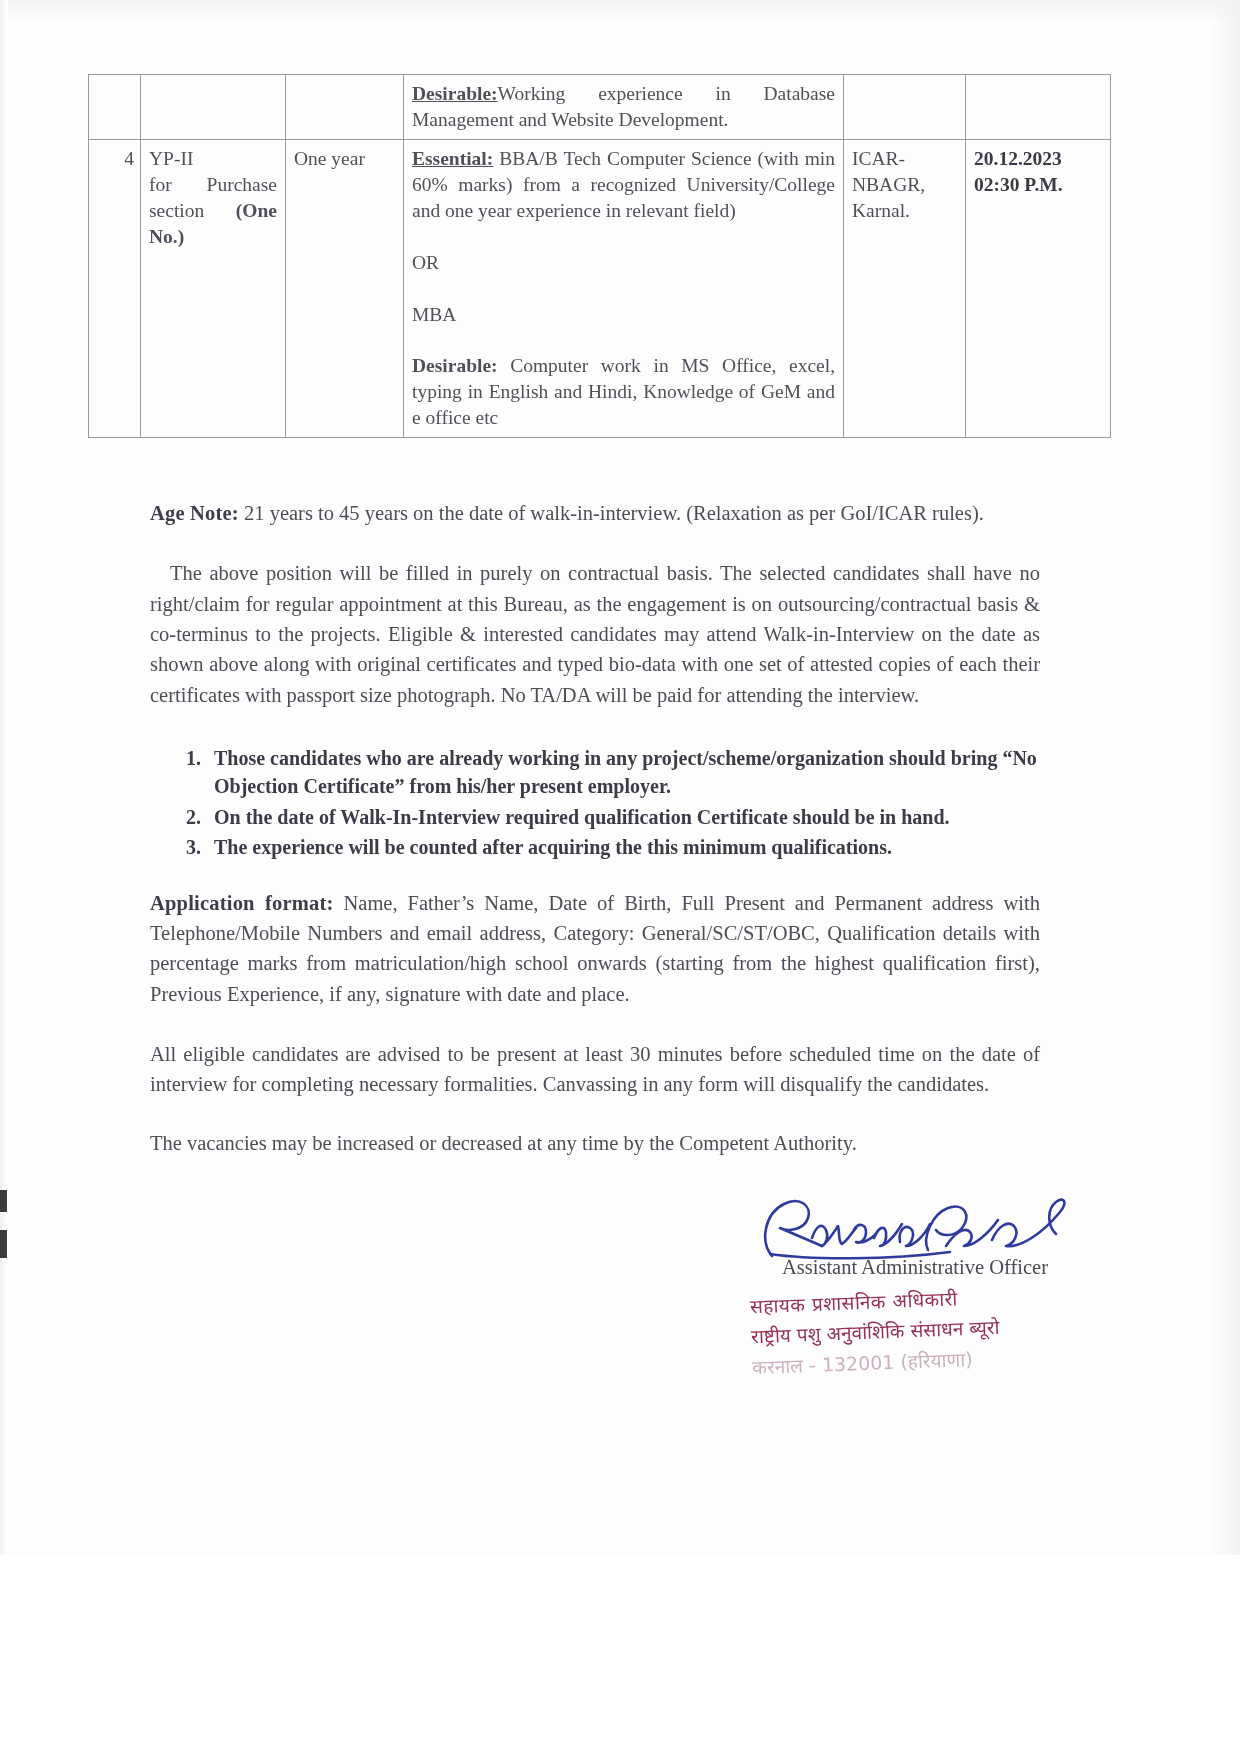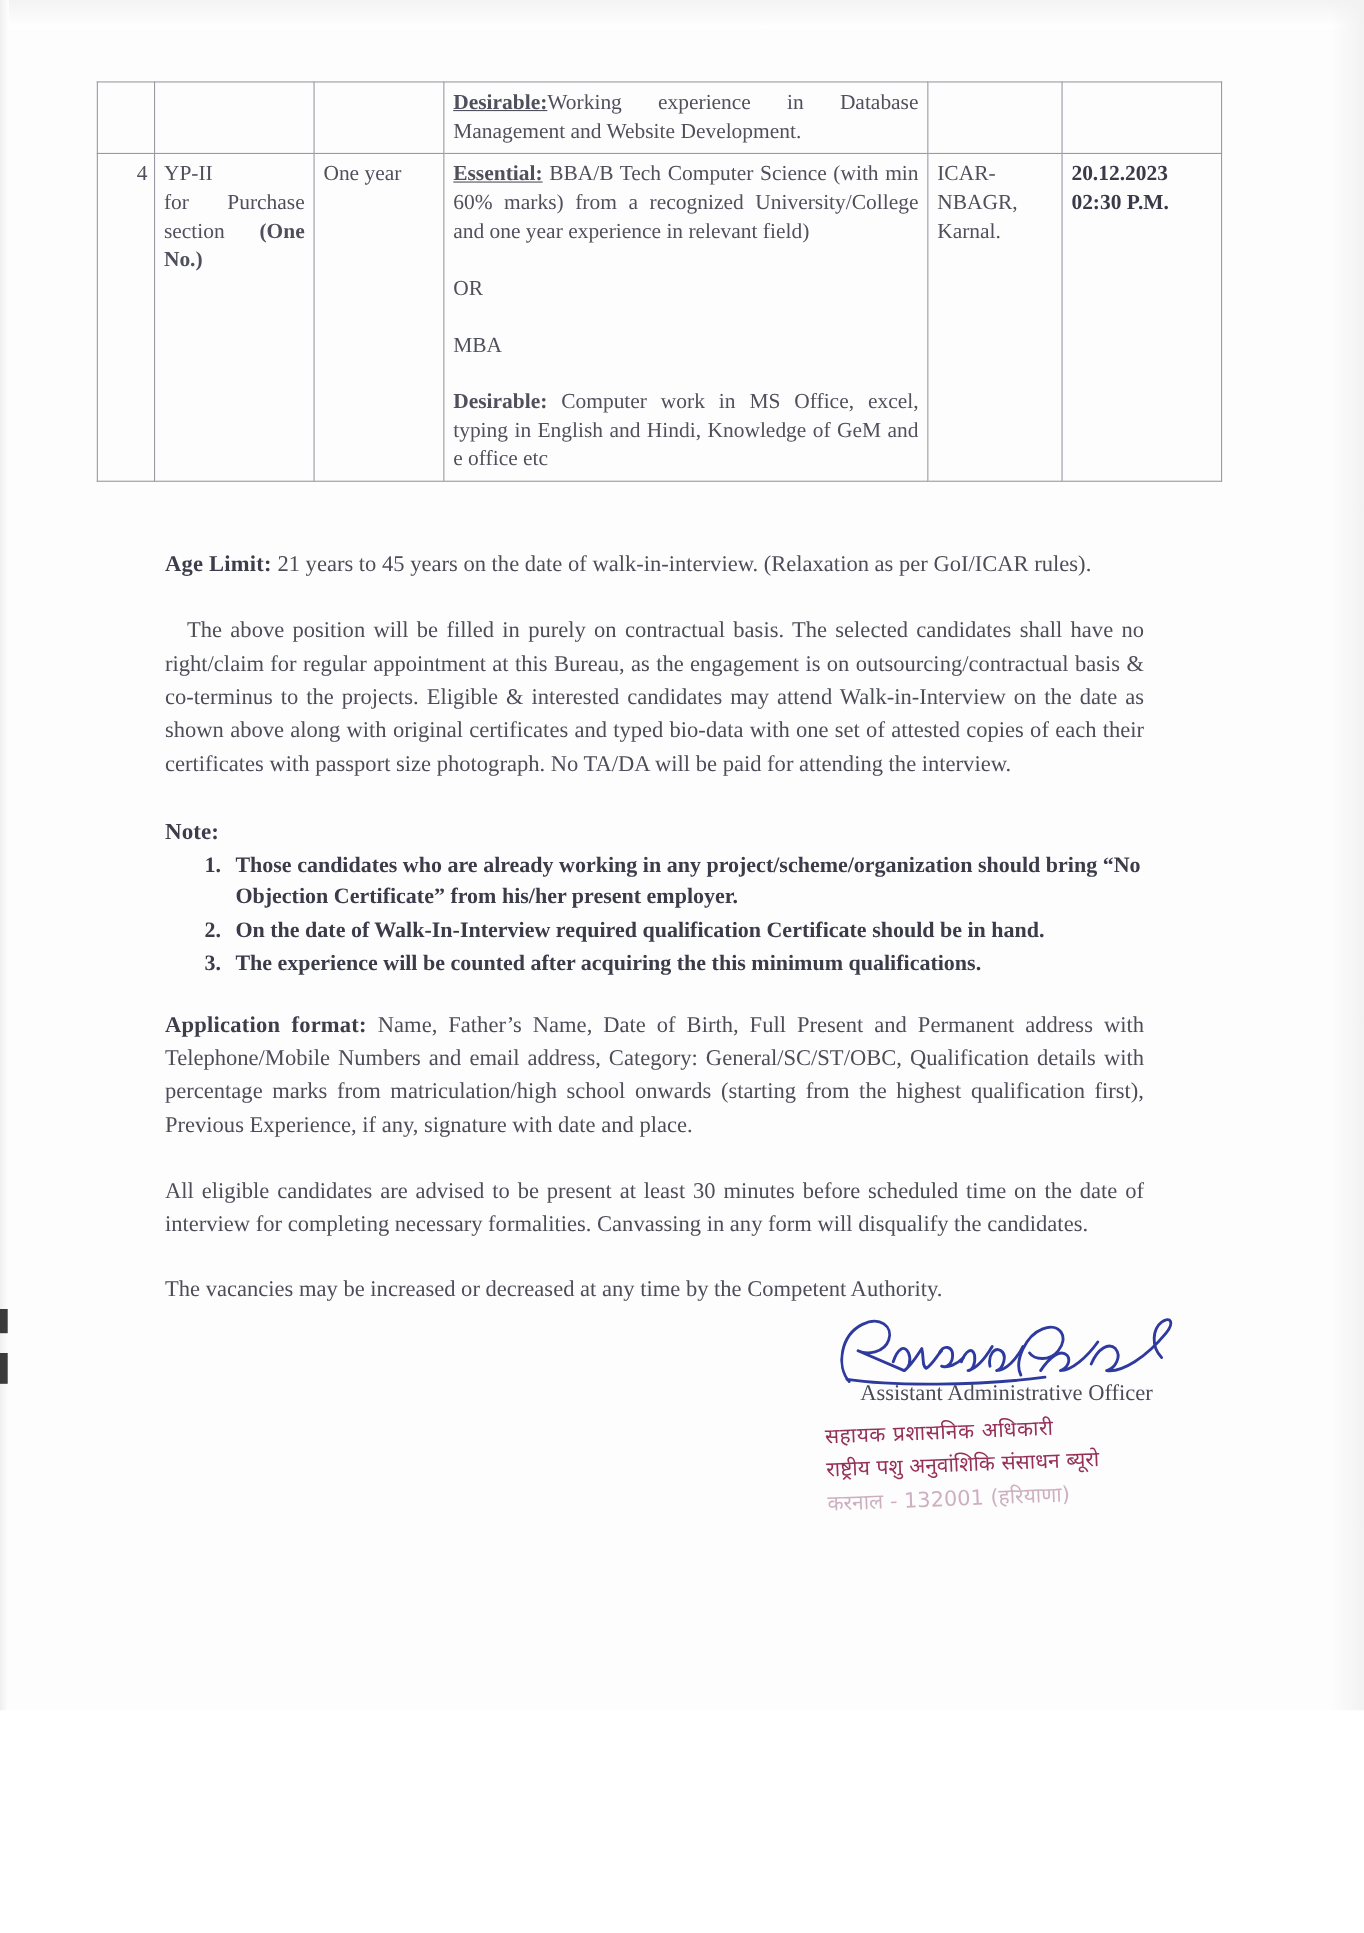--- a/index.html
+++ b/index.html
@@ -221,28 +221,27 @@
             <span>02:30 P.M.</span>
           </td>
         </tr>
       </tbody>
     </table>
   </div>
 
   <div class="body-area">
 
     <p class="para kv-line">
-      <span class="lbl-bold">Age Limit:</span><span> 21 years to 45 years on the date of walk-in-interview.  (Relaxation as per GoI/ICAR rules).</span>
+      <span class="lbl-bold">Age Note:</span><span> 21 years to 45 years on the date of walk-in-interview.  (Relaxation as per GoI/ICAR rules).</span>
     </p>
 
 
     <p class="para lead" style="margin-bottom:34px;">The above position will be filled in purely on contractual basis.  The selected candidates shall have no right/claim for regular appointment at this Bureau, as the engagement is on outsourcing/contractual basis &amp; co-terminus to the projects. Eligible &amp; interested candidates may attend Walk-in-Interview on the date as shown above along with original certificates and typed bio-data with one set of attested copies of each their certificates with passport size photograph. No TA/DA will be paid for attending the interview.</p>
 
     <div class="note-block">
-      <p class="note-title">Note:</p>
       <ol class="notes">
         <li>Those candidates who are already working in any project/scheme/organization should bring “No Objection Certificate” from his/her present employer.</li>
         <li>On the date of Walk-In-Interview required qualification Certificate should be in hand.</li>
         <li>The experience will be counted after acquiring the this minimum qualifications.</li>
       </ol>
     </div>
 
     <div class="gap-24"></div>
 
     <p class="para" style="margin-bottom:30px;">

